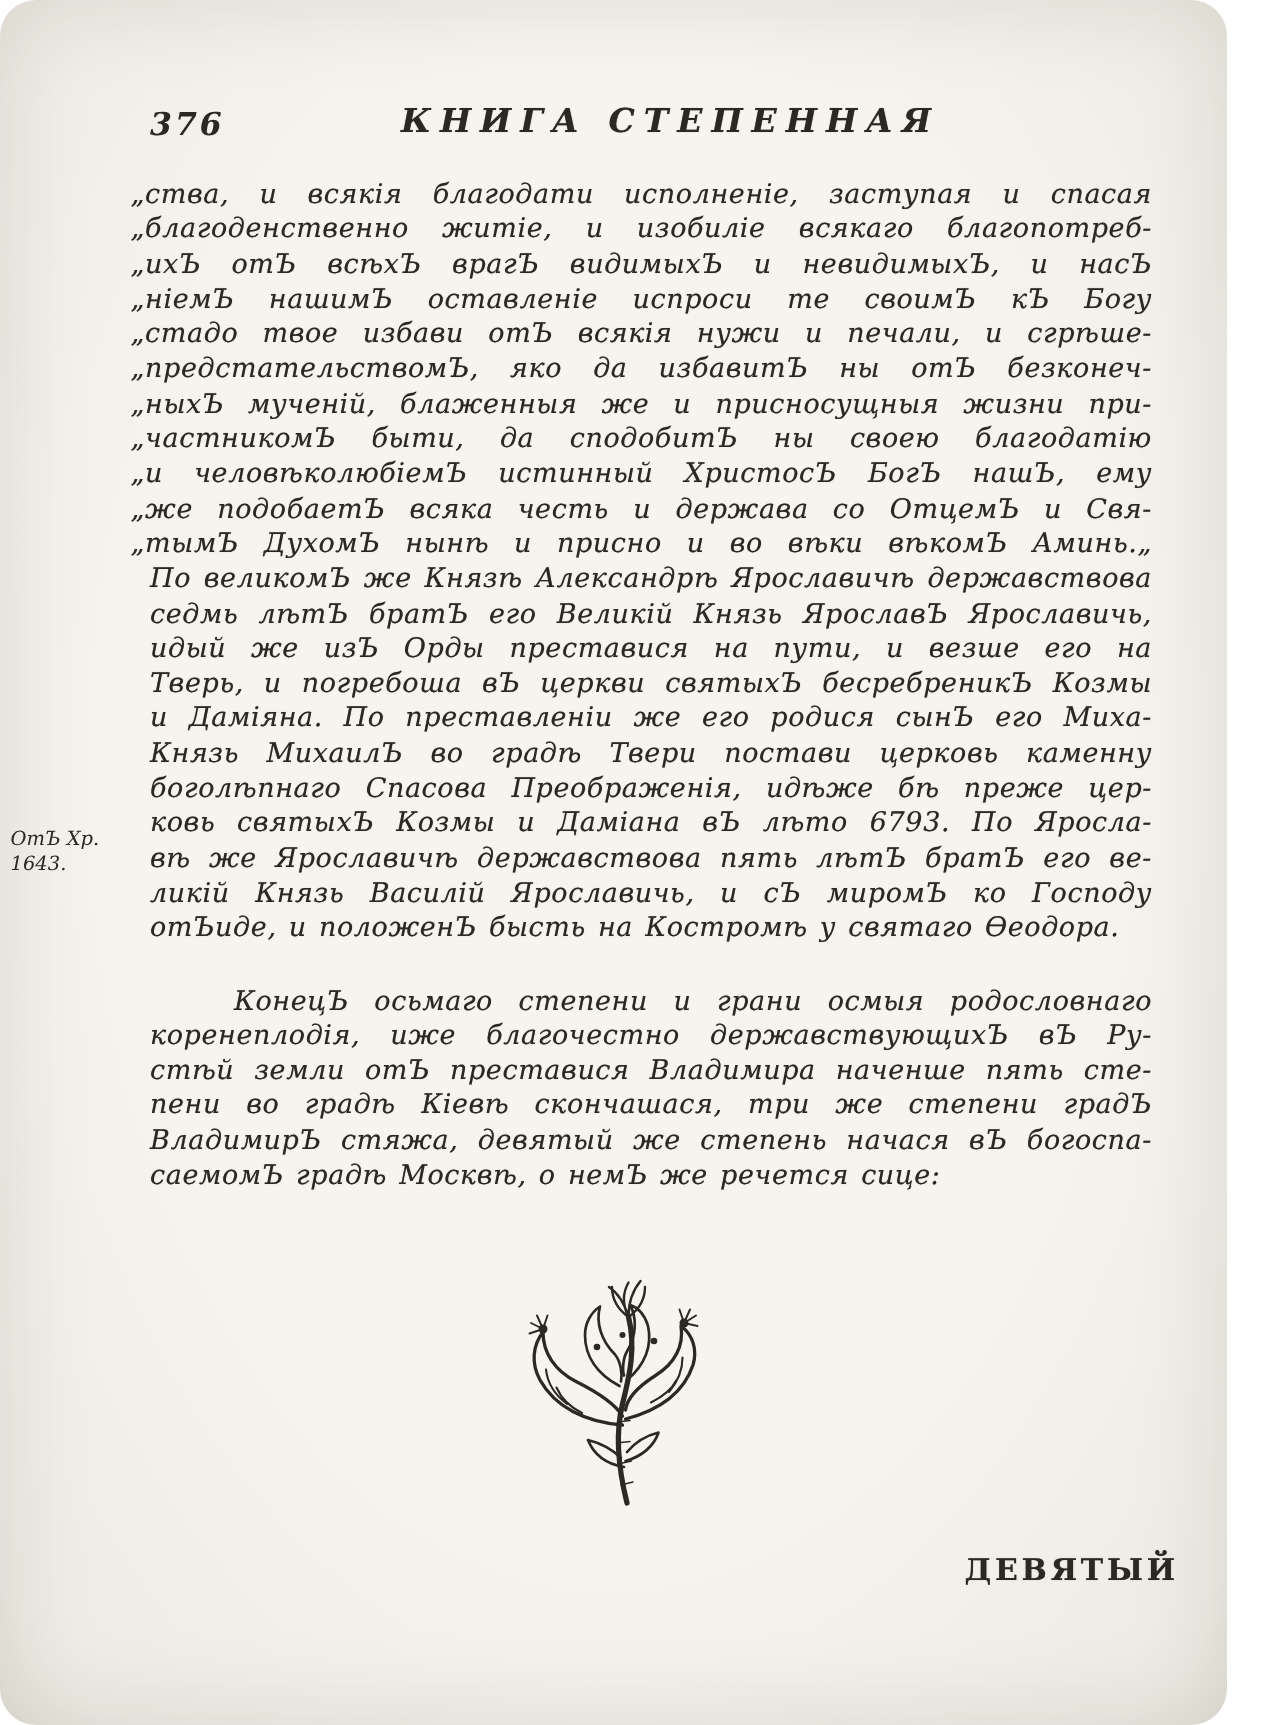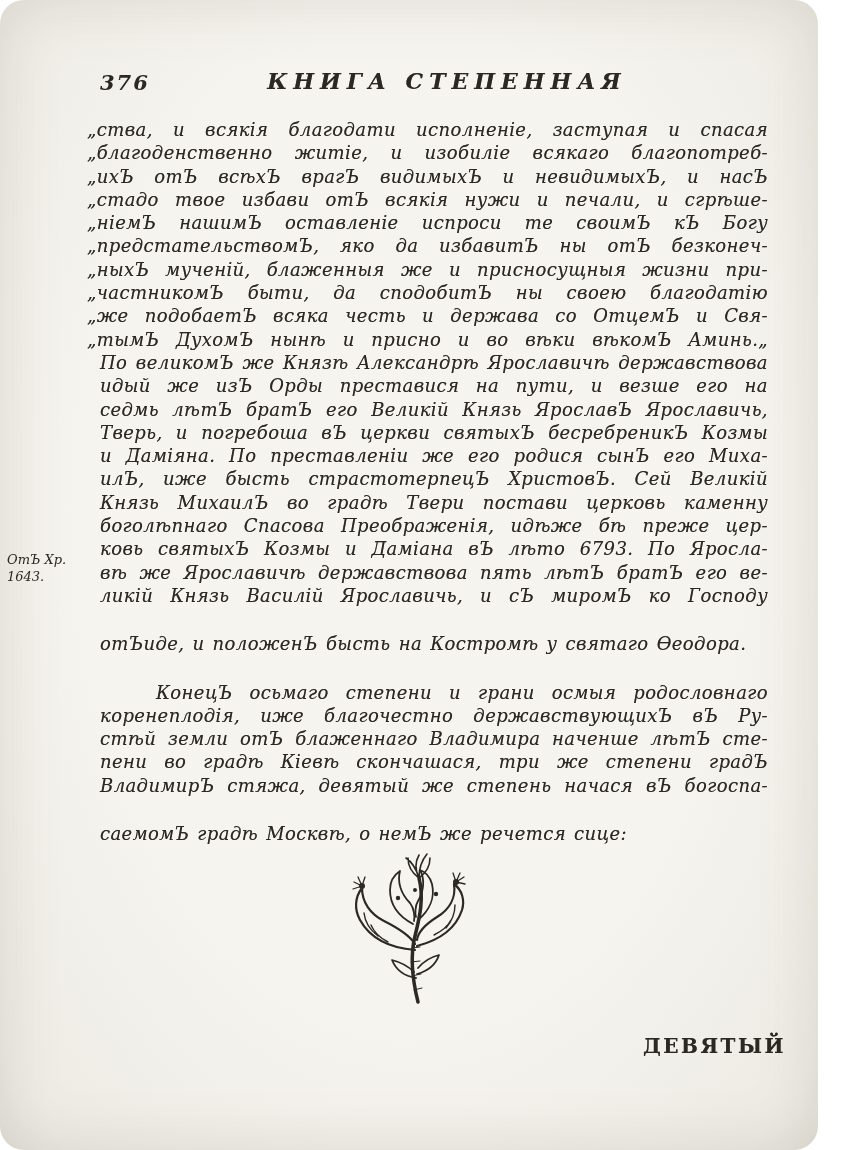--- a/index.html
+++ b/index.html
@@ -45,21 +45,21 @@
     font-size: 18px; font-style: italic;
     line-height: 23.3px; height: 23.3px;
     letter-spacing: 0.4px; word-spacing: 2px;
     white-space: nowrap;
     text-align: justify;
     text-align-last: justify;
     -moz-text-align-last: justify;
     text-shadow: 0 0 0.5px rgba(43,40,35,0.5);
   }
   .line.q { text-indent: -13px; } 
-  .line.end { text-align-last: left; margin-top: 25px; -moz-text-align-last: left; }
+  .line.end { text-align-last: left; -moz-text-align-last: left; }
   .para2 { margin-top: 25px; }
   .para2 .line.first { text-indent: 56px; }
   
   .ornament {
     position: absolute; left: 318px; top: 850px;
   }
   
   .catchword {
     position: absolute; left: 643px; top: 1034px;
     font-size: 20px; font-weight: bold;
@@ -80,44 +80,44 @@
   <div class="margin-note">
     <div>ОтЪ Хр.</div>
     <div>1643.</div>
   </div>
 
   <div class="bodytext">
     <div class="para para1">
       <div class="line q">„ства, и всякія благодати исполненіе, заступая и спасая</div>
       <div class="line q">„благоденственно житіе, и изобиліе всякаго благопотреб-</div>
       <div class="line q">„ихЪ отЪ всѣхЪ врагЪ видимыхЪ и невидимыхЪ, и насЪ</div>
+      <div class="line q">„ніемЪ нашимЪ оставленіе испроси те своимЪ кЪ Богу</div>
       <div class="line q">„стадо твое избави отЪ всякія нужи и печали, и сгрѣше-</div>
-      <div class="line q">„ніемЪ нашимЪ оставленіе испроси те своимЪ кЪ Богу</div>
       <div class="line q">„предстательствомЪ, яко да избавитЪ ны отЪ безконеч-</div>
       <div class="line q">„ныхЪ мученій, блаженныя же и присносущныя жизни при-</div>
       <div class="line q">„частникомЪ быти, да сподобитЪ ны своею благодатію</div>
+      <div class="line q">„и человѣколюбіемЪ истинный ХристосЪ БогЪ нашЪ, ему</div>
       <div class="line q">„же подобаетЪ всяка честь и держава со ОтцемЪ и Свя-</div>
       <div class="line q">„тымЪ ДухомЪ нынѣ и присно и во вѣки вѣкомЪ Аминь.„</div>
       <div class="line">По великомЪ же Князѣ Александрѣ Ярославичѣ державствова</div>
+      <div class="line">седмь лѣтЪ братЪ его Великій Князь ЯрославЪ Ярославичь,</div>
       <div class="line">идый же изЪ Орды преставися на пути, и везше его на</div>
-      <div class="line">седмь лѣтЪ братЪ его Великій Князь ЯрославЪ Ярославичь,</div>
       <div class="line">Тверь, и погребоша вЪ церкви святыхЪ бесребреникЪ Козмы</div>
       <div class="line">и Даміяна. По преставленіи же его родися сынЪ его Миха-</div>
-      <div class="line">илЪ, иже бысть страстотерпецЪ ХристовЪ. Сей Великій</div>
       <div class="line">Князь МихаилЪ во градѣ Твери постави церковь каменну</div>
       <div class="line">боголѣпнаго Спасова Преображенія, идѣже бѣ преже цер-</div>
       <div class="line">ковь святыхЪ Козмы и Даміана вЪ лѣто 6793. По Яросла-</div>
       <div class="line">вѣ же Ярославичѣ державствова пять лѣтЪ братЪ его ве-</div>
       <div class="line">ликій Князь Василій Ярославичь, и сЪ миромЪ ко Господу</div>
       <div class="line end">отЪиде, и положенЪ бысть на Костромѣ у святаго Ѳеодора.</div>
     </div>
     <div class="para para2">
       <div class="line first">КонецЪ осьмаго степени и грани осмыя родословнаго</div>
       <div class="line">коренеплодія, иже благочестно державствующихЪ вЪ Ру-</div>
-      <div class="line">стѣй земли отЪ блаженнаго Владимира наченше лѣтЪ сте-</div>
+      <div class="line">стѣй земли отЪ преставися Владимира наченше пять сте-</div>
       <div class="line">пени во градѣ Кіевѣ скончашася, три же степени градЪ</div>
       <div class="line">ВладимирЪ стяжа, девятый же степень начася вЪ богоспа-</div>
       <div class="line end">саемомЪ градѣ Москвѣ, о немЪ же речется сице:</div>
     </div>
   </div>
 
   <svg class="ornament" width="190" height="160" viewBox="0 0 190 160" aria-hidden="true">
     <g fill="none" stroke="#2c2923" stroke-linecap="round" stroke-linejoin="round">
 
       <path stroke-width="3.5" d="M100 152 C94 128 92 106 97 86 C102 66 106 48 101 28"></path>

